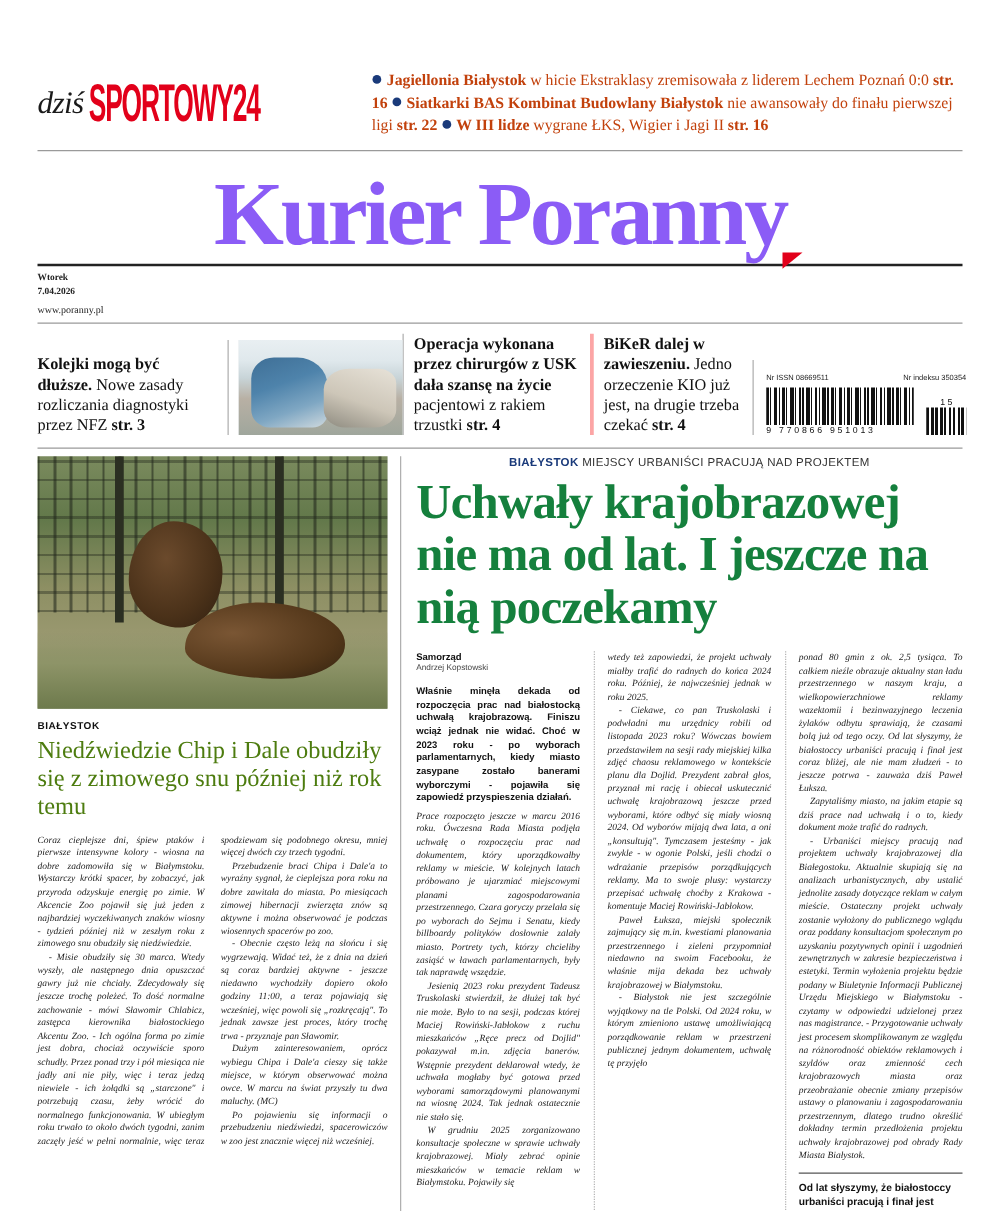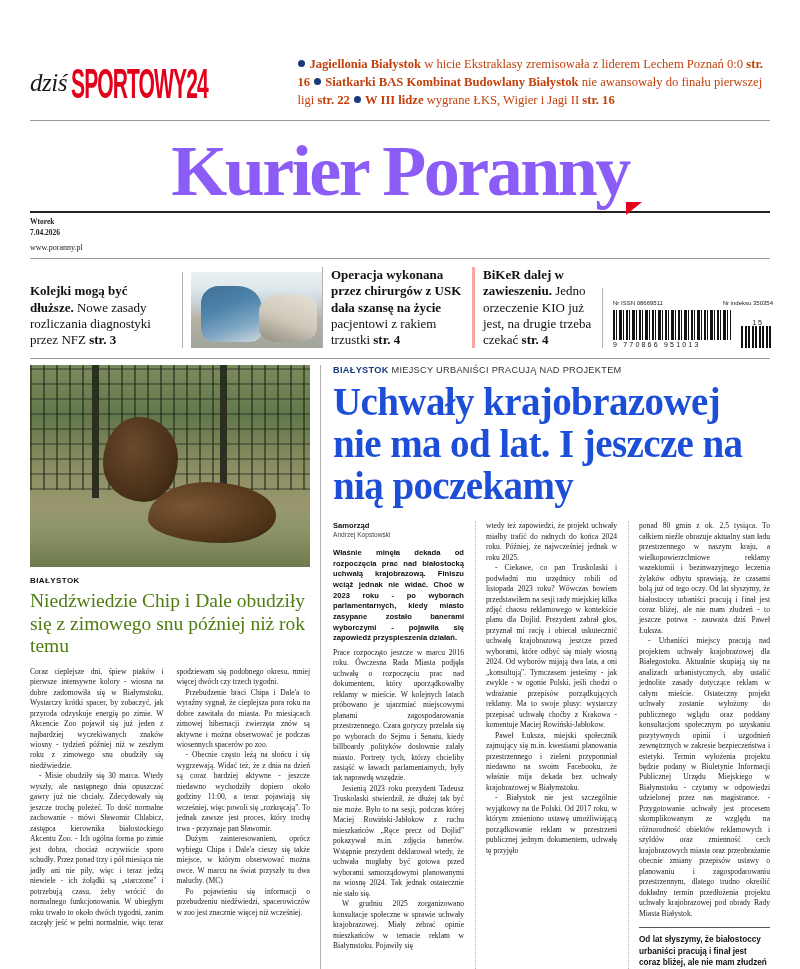--- a/index.html
+++ b/index.html
@@ -237,37 +237,37 @@
     column-rule: none;
   }
   .body-text {
     font-family: "Liberation Serif", serif;
     font-size: 7.6px;
     line-height: 1.38;
     text-align: justify;
     color: #1a1a1a;
     hyphens: auto;
   }
-  .body-text p { margin: 0; text-indent: 9px; }
+  .body-text p { margin: 0; text-indent: 9px; font-style: italic; }
   .body-text p:first-child { text-indent: 0; }
 
   
   .kicker-row {
     font-family: "Liberation Sans", sans-serif;
     font-size: 9.2px; letter-spacing: 0.3px;
-    color: #333; margin-bottom: 6px;
+    color: #333; margin-bottom: 6px; text-align: center;
   }
   .kicker-row .city { color: #1a3a7a; font-weight: bold; }
   .main-headline {
     font-family: "Liberation Serif", serif;
     font-weight: bold;
     font-size: 39px;
     line-height: 1.08;
     letter-spacing: -0.6px;
-    color: #1d4ed8;
+    color: #15803d;
     margin-bottom: 14px;
   }
   .art-meta-head {
     font-family: "Liberation Sans", sans-serif;
     font-size: 7.6px; font-weight: bold; color: #111;
   }
   .art-meta-author {
     font-family: "Liberation Sans", sans-serif;
     font-size: 6.6px; color: #444; margin-top: 1px;
   }
@@ -413,27 +413,28 @@
             <p>Jesienią 2023 roku prezydent Tadeusz Truskolaski stwierdził, że dłużej tak być nie może. Było to na sesji, podczas której Maciej Rowiński-Jabłokow z ruchu mieszkańców „Ręce precz od Dojlid" pokazywał m.in. zdjęcia banerów. Wstępnie prezydent deklarował wtedy, że uchwała mogłaby być gotowa przed wyborami samorządowymi planowanymi na wiosnę 2024. Tak jednak ostatecznie nie stało się.</p>
             <p>W grudniu 2025 zorganizowano konsultacje społeczne w sprawie uchwały krajobrazowej. Miały zebrać opinie mieszkańców w temacie reklam w Białymstoku. Pojawiły się</p>
           </div>
         </div>
 
         <div class="artcol sep">
           <div class="body-text">
             <p>wtedy też zapowiedzi, że projekt uchwały miałby trafić do radnych do końca 2024 roku. Później, że najwcześniej jednak w roku 2025.</p>
             <p>- Ciekawe, co pan Truskolaski i podwładni mu urzędnicy robili od listopada 2023 roku? Wówczas bowiem przedstawiłem na sesji rady miejskiej kilka zdjęć chaosu reklamowego w kontekście planu dla Dojlid. Prezydent zabrał głos, przyznał mi rację i obiecał uskutecznić uchwałę krajobrazową jeszcze przed wyborami, które odbyć się miały wiosną 2024. Od wyborów mijają dwa lata, a oni „konsultują". Tymczasem jesteśmy - jak zwykle - w ogonie Polski, jeśli chodzi o wdrażanie przepisów porządkujących reklamy. Ma to swoje plusy: wystarczy przepisać uchwałę choćby z Krakowa - komentuje Maciej Rowiński-Jabłokow.</p>
             <p>Paweł Łuksza, miejski społecznik zajmujący się m.in. kwestiami planowania przestrzennego i zieleni przypomniał niedawno na swoim Facebooku, że właśnie mija dekada bez uchwały krajobrazowej w Białymstoku.</p>
-            <p>- Białystok nie jest szczególnie wyjątkowy na tle Polski. Od 2017 roku, w którym zmieniono ustawę umożliwiającą porządkowanie reklam w przestrzeni publicznej jednym dokumentem, uchwałę tę przyjęło</p>
+            <p>- Białystok nie jest szczególnie wyjątkowy na tle Polski. Od 2024 roku, w którym zmieniono ustawę umożliwiającą porządkowanie reklam w przestrzeni publicznej jednym dokumentem, uchwałę tę przyjęło</p>
           </div>
         </div>
 
         <div class="artcol sep">
           <div class="body-text">
             <p>ponad 80 gmin z ok. 2,5 tysiąca. To całkiem nieźle obrazuje aktualny stan ładu przestrzennego w naszym kraju, a wielkopowierzchniowe reklamy wazektomii i bezinwazyjnego leczenia żylaków odbytu sprawiają, że czasami bolą już od tego oczy. Od lat słyszymy, że białostoccy urbaniści pracują i finał jest coraz bliżej, ale nie mam złudzeń - to jeszcze potrwa - zauważa dziś Paweł Łuksza.</p>
+            <p>Zapytaliśmy miasto, na jakim etapie są dziś prace nad uchwałą i o to, kiedy dokument może trafić do radnych.</p>
             <p>- Urbaniści miejscy pracują nad projektem uchwały krajobrazowej dla Białegostoku. Aktualnie skupiają się na analizach urbanistycznych, aby ustalić jednolite zasady dotyczące reklam w całym mieście. Ostateczny projekt uchwały zostanie wyłożony do publicznego wglądu oraz poddany konsultacjom społecznym po uzyskaniu pozytywnych opinii i uzgodnień zewnętrznych w zakresie bezpieczeństwa i estetyki. Termin wyłożenia projektu będzie podany w Biuletynie Informacji Publicznej Urzędu Miejskiego w Białymstoku - czytamy w odpowiedzi udzielonej przez nas magistrance. - Przygotowanie uchwały jest procesem skomplikowanym ze względu na różnorodność obiektów reklamowych i szyldów oraz zmienność cech krajobrazowych miasta oraz przeobrażanie obecnie zmiany przepisów ustawy o planowaniu i zagospodarowaniu przestrzennym, dlatego trudno określić dokładny termin przedłożenia projektu uchwały krajobrazowej pod obrady Rady Miasta Białystok.</p>
           </div>
           <div class="pullquote">Od lat słyszymy, że białostoccy urbaniści pracują i finał jest coraz bliżej, ale nie mam złudzeń - to jeszcze potrwa - zauważa społecznik Paweł Łuksza</div>
         </div>
 
       </div>
     </div>
   </div>
 
 </div>

